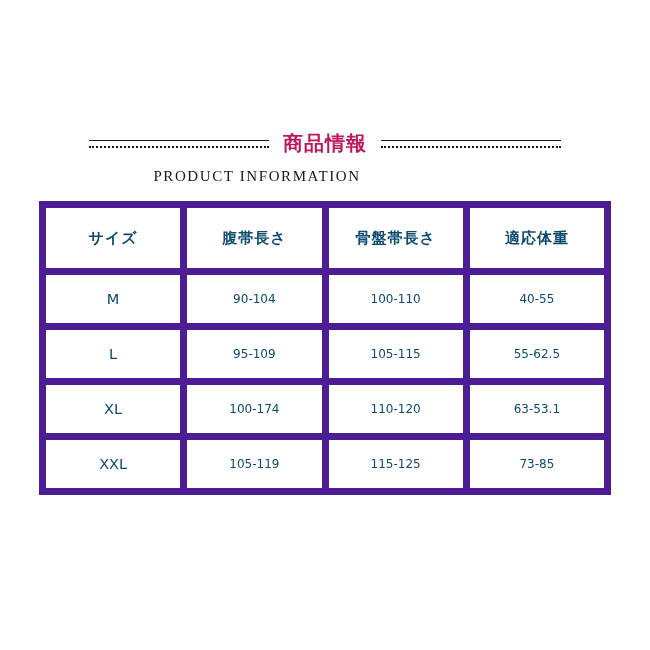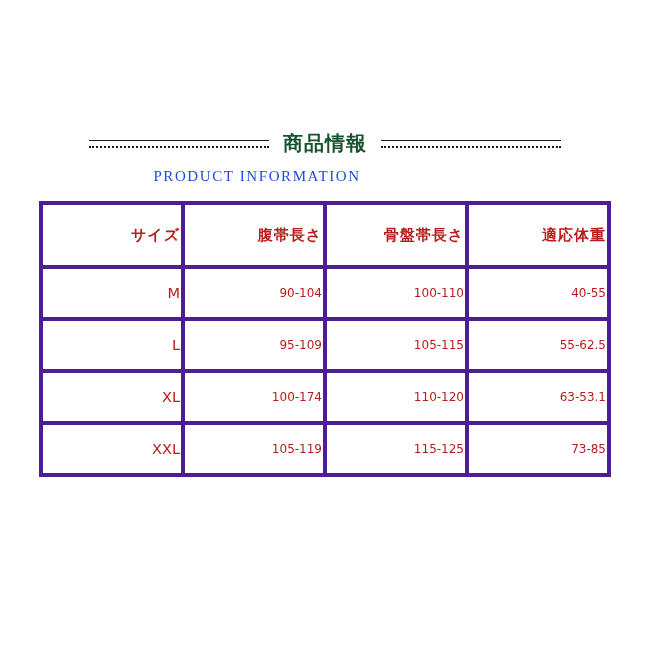--- a/index.html
+++ b/index.html
@@ -53,54 +53,54 @@
   }
   .rule.left .solid { left: 30px; }
   .rule.left .dashed { left: 30px; }
   .rule.right .solid { right: 30px; }
   .rule.right .dashed { right: 30px; }
 
   .title-jp {
     font-family: "DejaVu Sans", "Liberation Sans", sans-serif;
     font-size: 20px;
     font-weight: bold;
-    color: #14532d;
+    color: #be185d;
     letter-spacing: 1px;
     padding: 0 14px;
     white-space: nowrap;
   }
   .subtitle {
     position: absolute;
     top: 168px;
     left: 0;
     width: 514px;
     text-align: center;
     font-family: "Liberation Serif", serif;
     font-size: 15px;
     letter-spacing: 1.6px;
-    color: #1d4ed8;
+    color: #0f172a;
   }
 
   
   .table-wrap {
     position: absolute;
     top: 201px;
     left: 39px;
     width: 572px;
   }
   table.size-table {
     border-collapse: collapse;
     width: 572px;
     table-layout: fixed;
   }
   table.size-table td,
   table.size-table th {
-    border: 4px solid #4c1d95;
-    text-align: right;
-    color: #b91c1c;
+    border: 7px solid #4c1d95;
+    text-align: center;
+    color: #0c4a6e;
     font-family: "DejaVu Sans", "Liberation Sans", sans-serif;
   }
   table.size-table thead th {
     height: 58px;
     font-size: 15px;
     font-weight: bold;
     letter-spacing: 1px;
   }
   table.size-table tbody td {
     height: 46px;

